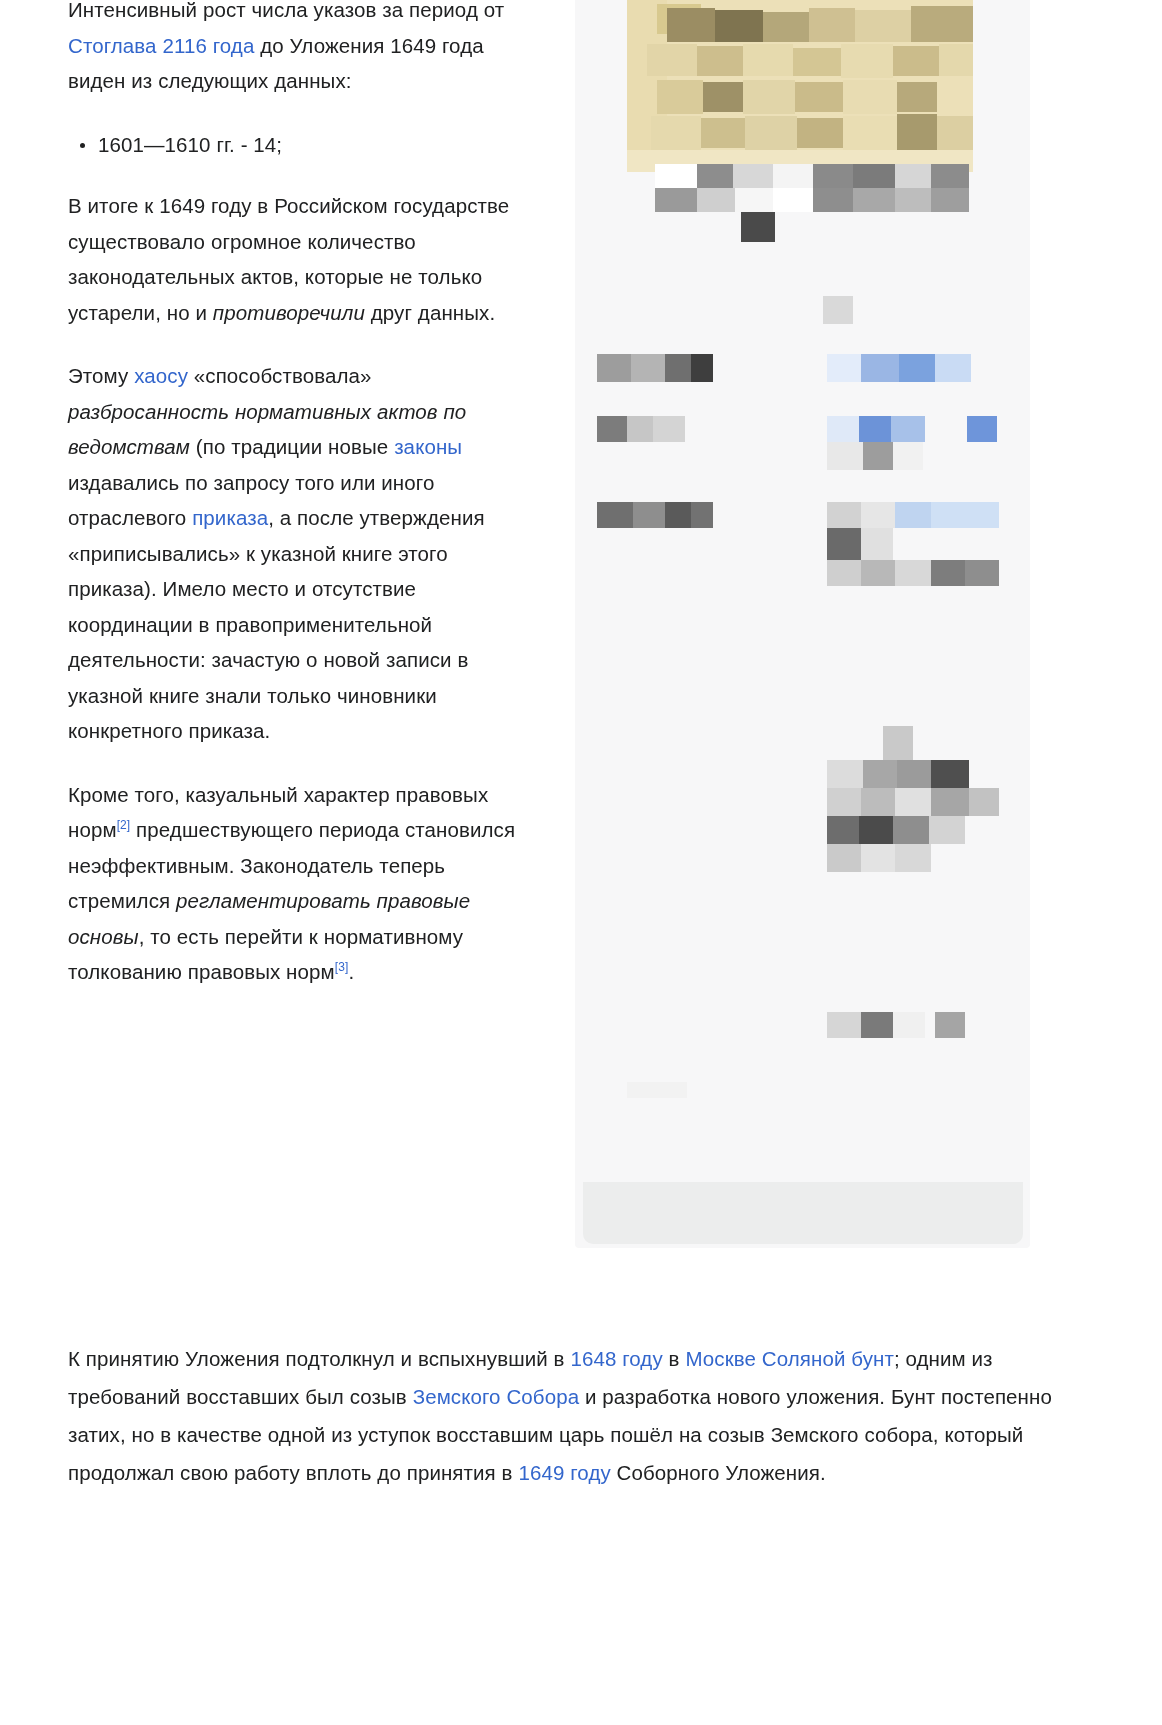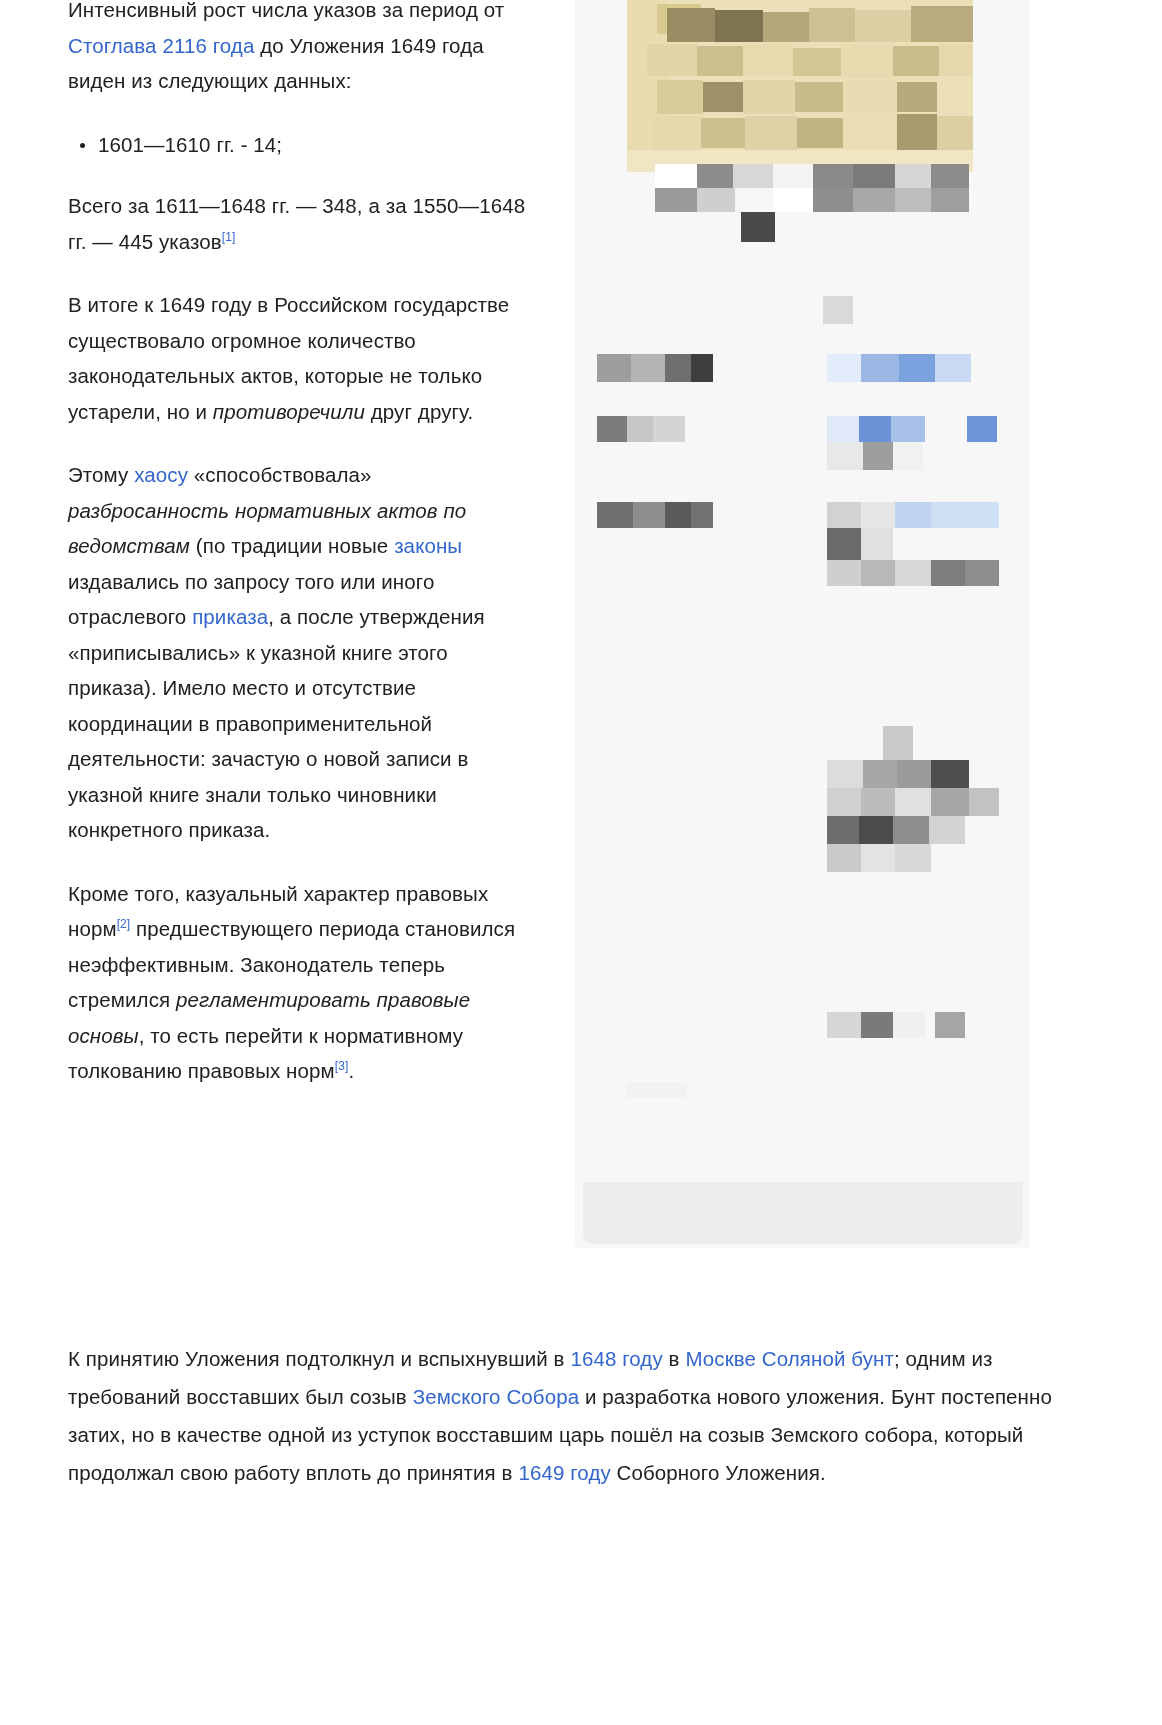--- a/index.html
+++ b/index.html
@@ -128,26 +128,23 @@
   <div class="text-col">
 
     <p class="body">
       <span>Интенсивный рост числа указов за период от </span><a class="link">Стоглава 2116 года</a><span> до Уложения 1649 года виден из следующих данных:</span>
     </p>
 
     <ul class="body">
       <li>1601—1610 гг. - 14;</li>
     </ul>
 
-    <p class="body">
-      <span>Всего за 1611—1648 гг. — 348, а за 1550—1648 гг. — 445 указов</span><sup class="ref">[1]</sup>
-    </p>
-
-    <p class="body">
-      <span>В итоге к 1649 году в Российском государстве существовало огромное количество законодательных актов, которые не только устарели, но и </span><i class="em">противоречили</i><span> друг другу.</span>
+
+    <p class="body">
+      <span>В итоге к 1649 году в Российском государстве существовало огромное количество законодательных актов, которые не только устарели, но и </span><i class="em">противоречили</i><span> друг данных.</span>
     </p>
 
     <p class="body">
       <span>Этому </span><a class="link">хаосу</a><span> «способствовала» </span><i class="em">разбросанность нормативных актов по ведомствам</i><span> (по традиции новые </span><a class="link">законы</a><span> издавались по запросу того или иного отраслевого </span><a class="link">приказа</a><span>, а после утверждения «приписывались» к указной книге этого приказа). Имело место и отсутствие координации в правоприменительной деятельности: зачастую о новой записи в указной книге знали только чиновники конкретного приказа.</span>
     </p>
 
     <p class="body">
       <span>Кроме того, казуальный характер правовых норм</span><sup class="ref">[2]</sup><span> предшествующего периода становился неэффективным. Законодатель теперь стремился </span><i class="em">регламентировать правовые основы</i><span>, то есть перейти к нормативному толкованию правовых норм</span><sup class="ref">[3]</sup><span>.</span>
     </p>
 

